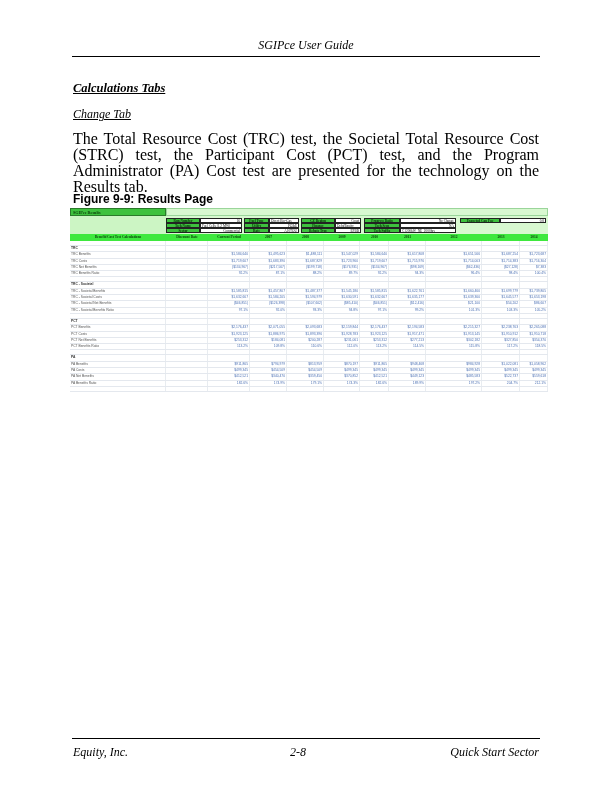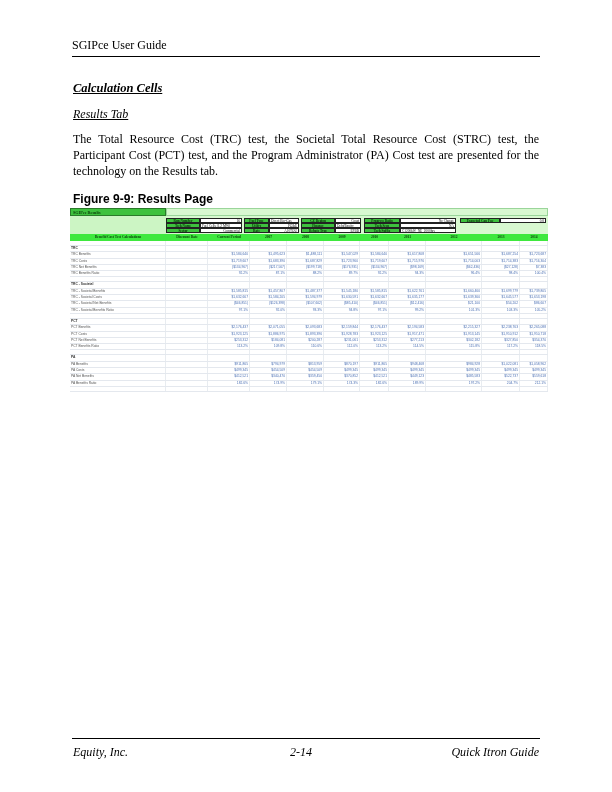--- a/index.html
+++ b/index.html
@@ -1,21 +1,21 @@
 <!DOCTYPE html>
 <html><head>
 <meta charset="utf-8">
 <style>
   html, body { margin: 0; padding: 0; background: #ffffff; }
   body { width: 612px; height: 792px; position: relative; overflow: hidden; font-family: "Liberation Serif", serif; color: #000; }
-  .running-header { position: absolute; left: 72px; top: 38px; width: 468px; text-align: left; font-size: 12px; }
+  .running-header { position: absolute; left: 72px; top: 38px; width: 468px; text-align: center; font-style: italic; font-size: 12px; }
   .header-rule { position: absolute; left: 72px; top: 56px; width: 468px; height: 0; border-top: 1.2px solid #000; }
   .section-title { position: absolute; left: 73px; top: 81px; font-size: 12.5px; font-weight: bold; font-style: italic; text-decoration: underline; }
   .subsection-title { position: absolute; left: 73px; top: 107px; font-size: 12px; font-style: italic; text-decoration: underline; }
-  .body-para { position: absolute; left: 73px; top: 131px; width: 466px; font-size: 12px; line-height: 16px; text-align: justify; }
+  .body-para { position: absolute; left: 73px; top: 131px; width: 466px; font-size: 16px; line-height: 16px; text-align: justify; }
   .figure-caption { position: absolute; left: 73px; top: 192px; font-family: "Liberation Sans", sans-serif; font-weight: bold; font-size: 12px; }
 
   .sheet { position: absolute; left: 70px; top: 208px; width: 478px; font-family: "Liberation Sans", sans-serif; font-size: 3.3px; }
   .sheet-title-row { display: flex; height: 8px; }
   .sheet-title { width: 96px; background: #3ec13e; color: #0b3d0b; font-family: "Liberation Serif", serif; font-weight: bold; font-size: 4.2px; line-height: 8px; padding-left: 2px; box-sizing: border-box; border: 0.5px solid #2a7a2a; }
   .sheet-title-fill { flex: 1; background: #d8f8d0; border: 0.5px solid #9ad59a; }
   .param-block { display: flex; height: 18px; background: #d8f8d0; }
   .param-left { width: 96px; background: #ccf5c4; }
   .param-grid { flex: 1; position: relative; }
   .p { position: absolute; height: 5px; line-height: 5px; font-family: "Liberation Serif", serif; font-size: 3.4px; box-sizing: border-box; border: 0.4px solid #222; white-space: nowrap; overflow: hidden; }
@@ -32,22 +32,22 @@
   .row.group .c0 { color: #333; font-weight: bold; }
   .row .num { color: #4a6fb3; text-align: right; padding-right: 1px; }
   .row.spacer { height: 4px; }
 </style>
 </head>
 <body>
 
 <div class="running-header">SGIPce User Guide</div>
 <div class="header-rule"></div>
 
-<div class="section-title">Calculation Cells</div>
-<div class="subsection-title">Results Tab</div>
+<div class="section-title">Calculations Tabs</div>
+<div class="subsection-title">Change Tab</div>
 <div class="body-para">The Total Resource Cost (TRC) test, the Societal Total Resource Cost (STRC) test, the Participant Cost (PCT) test, and the Program Administrator (PA) Cost test are presented for the technology on the Results tab.</div>
 <div class="figure-caption">Figure 9-9:  Results Page</div>
 
 <div class="sheet">
   <div class="sheet-title-row">
     <div class="sheet-title">SGIPce Results</div>
     <div class="sheet-title-fill"></div>
   </div>
 
   <div class="param-block">
@@ -425,14 +425,14 @@
         <div class="c7"></div>
         <div class="c8"></div>
         <div class="c9"></div>
         <div class="c10"></div>
       </div>
     </div>
 </div>
 
 <div style="position:absolute;left:72px;top:738px;width:468px;border-top:1px solid #000;"></div>
 <div style="position:absolute;left:73px;top:745px;font-style:italic;font-size:12px;">Equity, Inc.</div>
-<div style="position:absolute;left:290px;top:745px;font-style:italic;font-size:12px;">2-14</div>
-<div style="position:absolute;right:73px;top:745px;font-style:italic;font-size:12px;">Quick Itron Guide</div>
+<div style="position:absolute;left:290px;top:745px;font-style:italic;font-size:12px;">2-8</div>
+<div style="position:absolute;right:73px;top:745px;font-style:italic;font-size:12px;">Quick Start Sector</div>
 
 </body></html>

